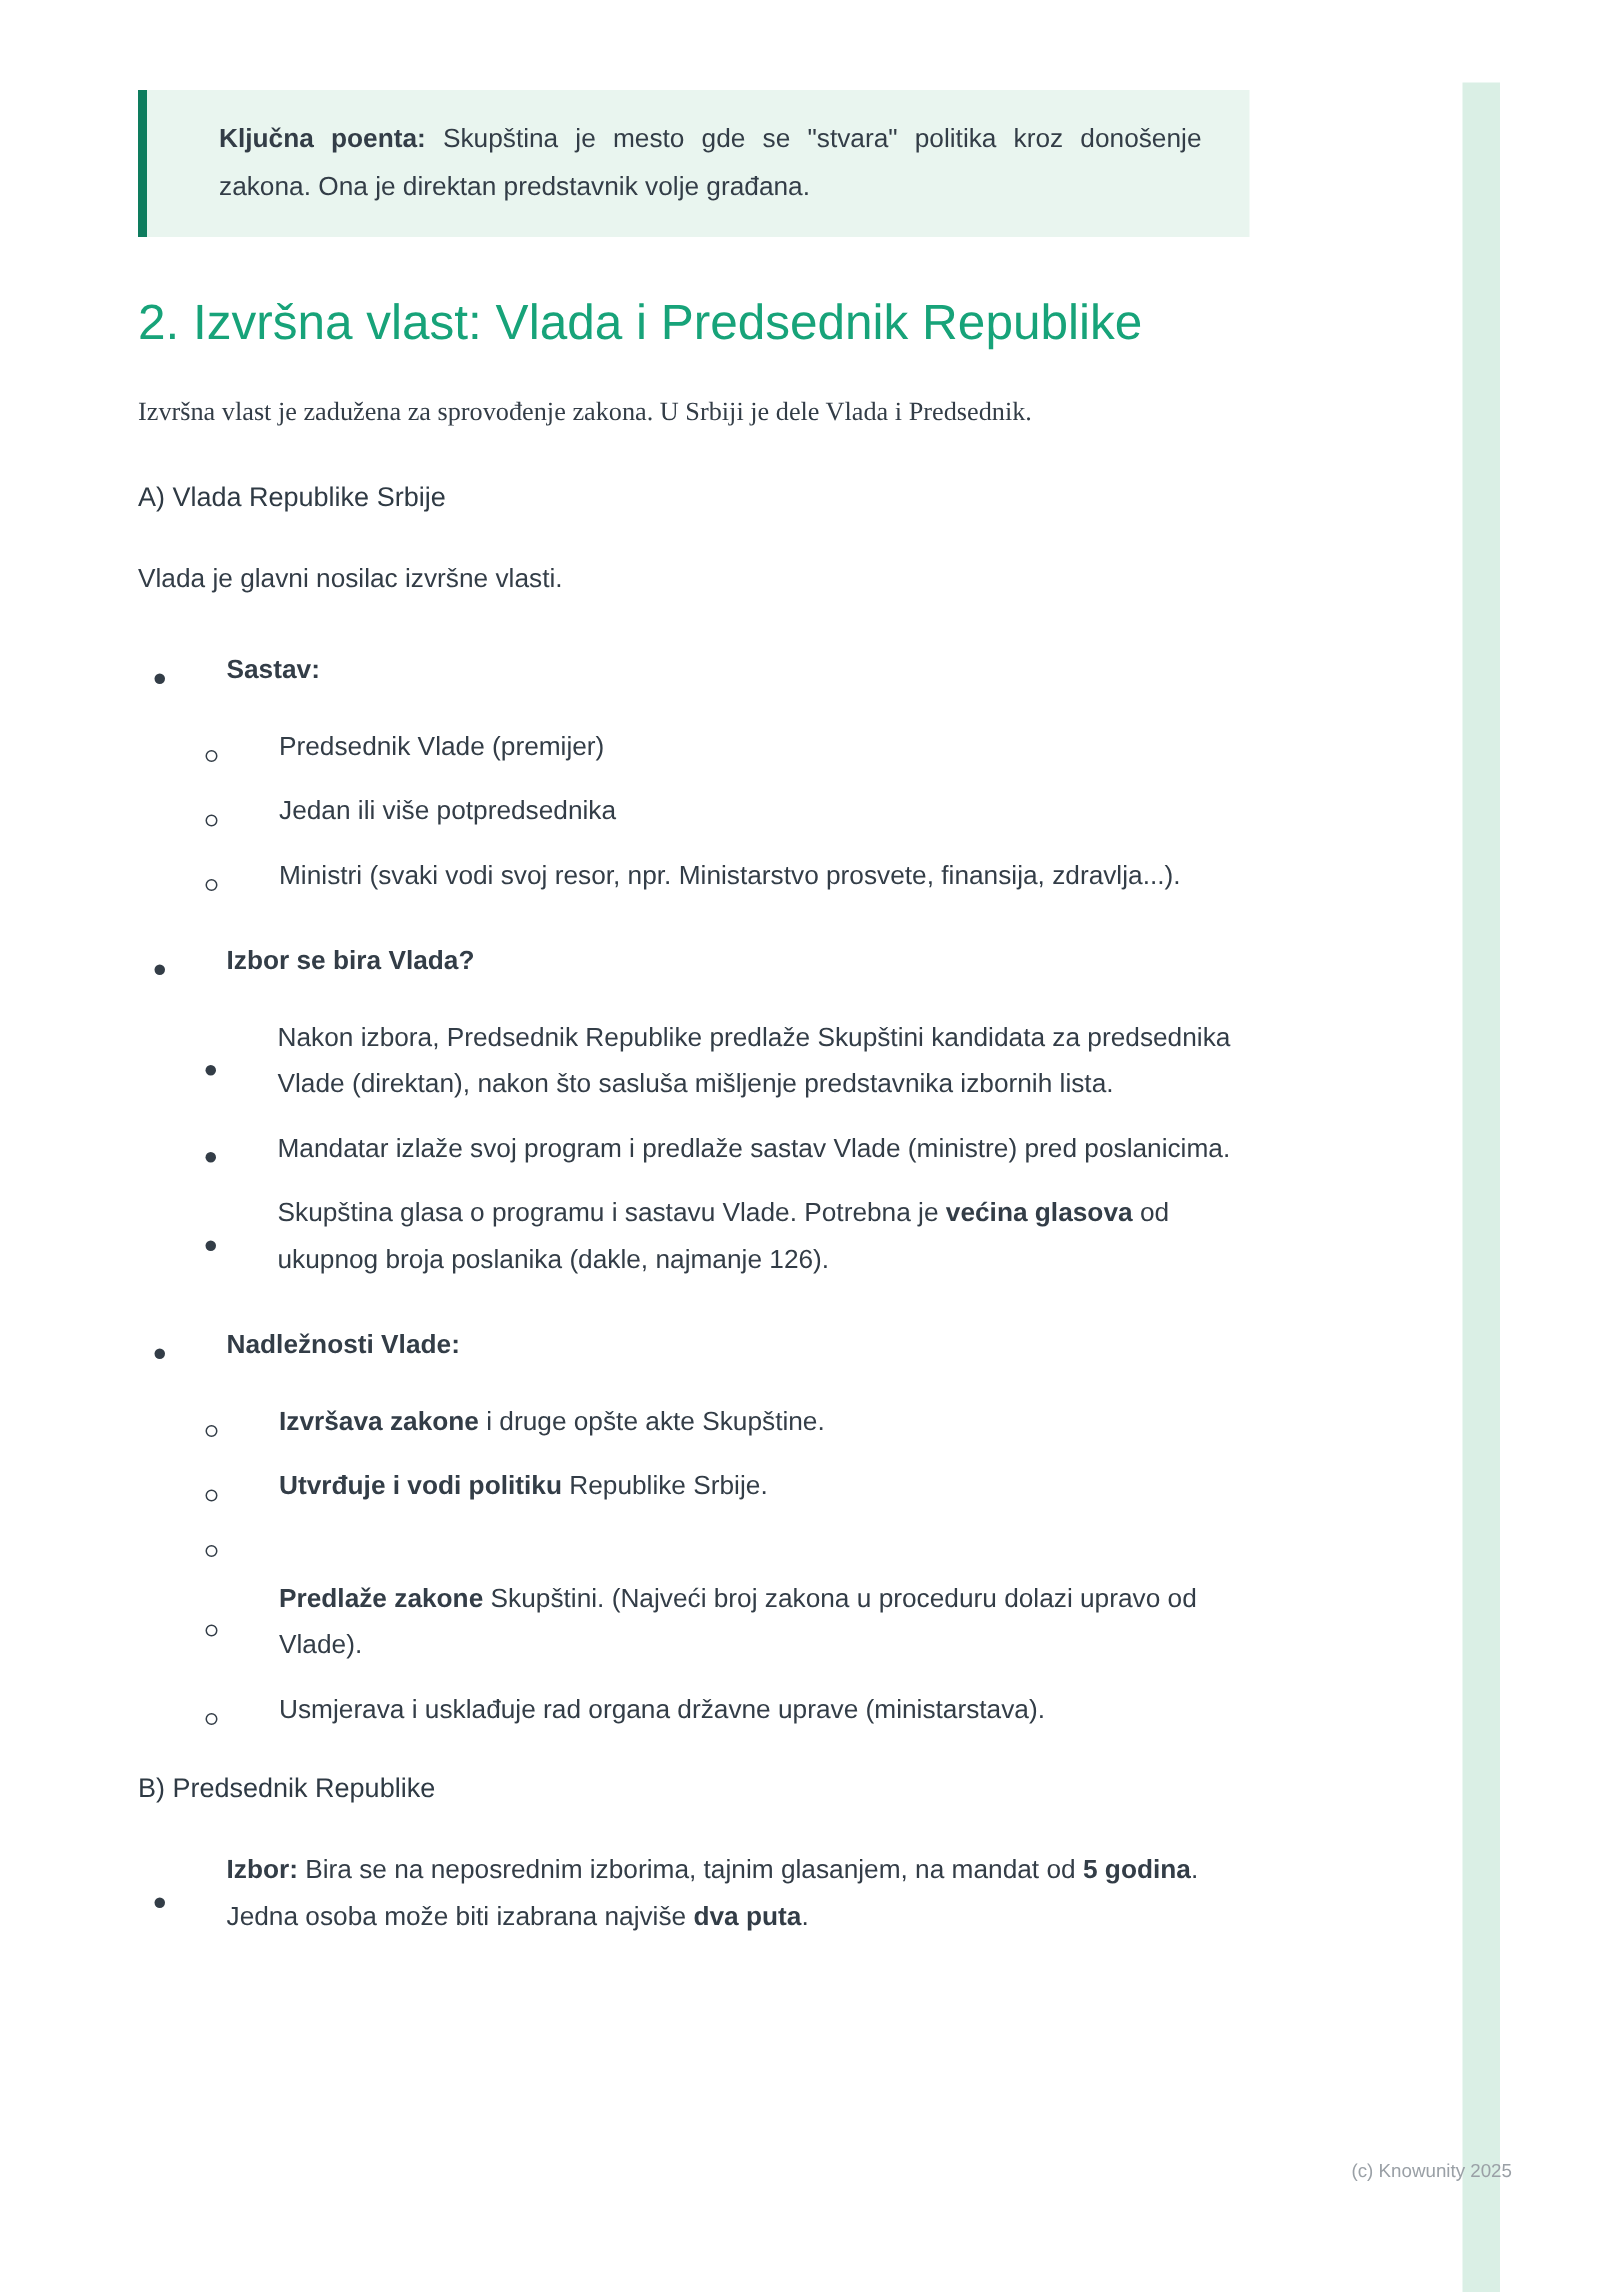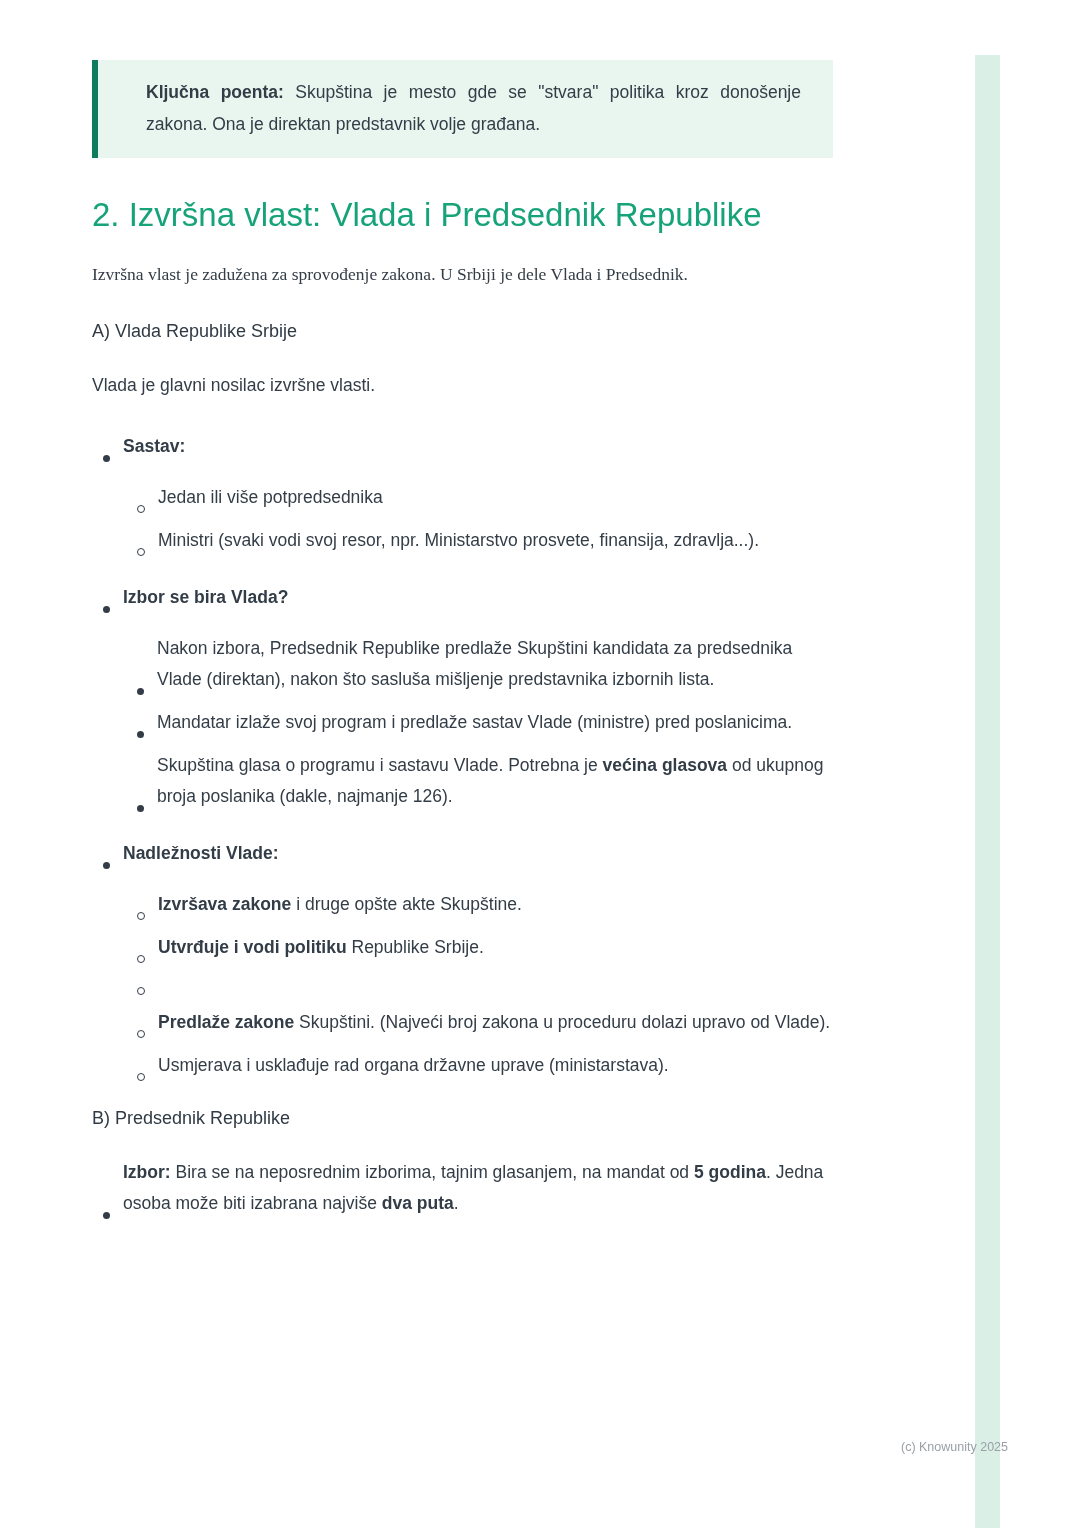--- a/index.html
+++ b/index.html
@@ -64,23 +64,24 @@
   h3.sub-heading {
     margin: 0 0 28px 0;
     font-size: 18px;
     line-height: 22px;
     font-weight: 400;
     color: #2f3a44;
   }
 
   .li {
     display: flex;
-    align-items: flex-end;
+    align-items: center;
     padding-left: 11px;
     margin-bottom: 12px;
+    gap: 28px;
   }
   .li.l1 { margin-bottom: 20px; }
   .m {
     flex: 0 0 auto;
     border-radius: 50%;
     margin-right: 13px;
   }
   .m.disc {
     width: 7px; height: 7px;
     margin-top: 12px;
@@ -130,20 +131,24 @@
 
   <p class="para">Vlada je glavni nosilac izvršne vlasti.</p>
 
   <div class="li l1">
     <span class="m disc"></span>
     <p class="li-text"><strong>Sastav:</strong></p>
   </div>
   <div class="sublist">
     <div class="li">
       <span class="m circ"></span>
+      <p class="li-text">Predsednik Vlade (premijer)</p>
+    </div>
+    <div class="li">
+      <span class="m circ"></span>
       <p class="li-text">Jedan ili više potpredsednika</p>
     </div>
     <div class="li">
       <span class="m circ"></span>
       <p class="li-text">Ministri (svaki vodi svoj resor, npr. Ministarstvo prosvete, finansija, zdravlja...).</p>
     </div>
   </div>
 
   <div class="li l1">
     <span class="m disc"></span>

